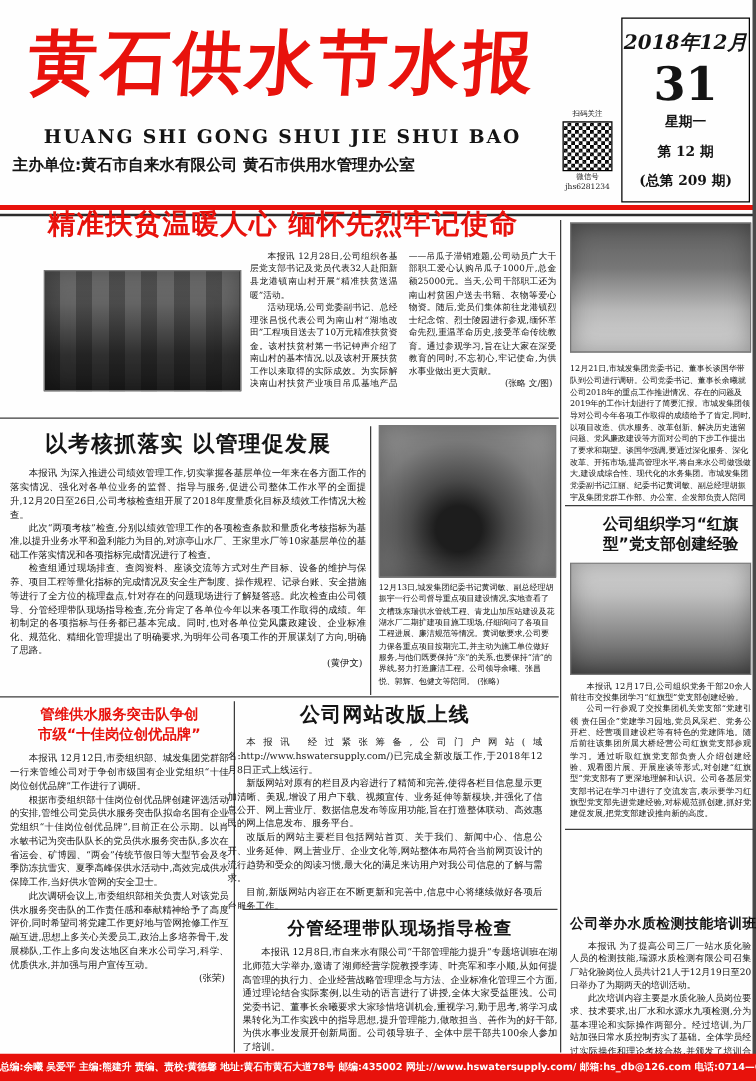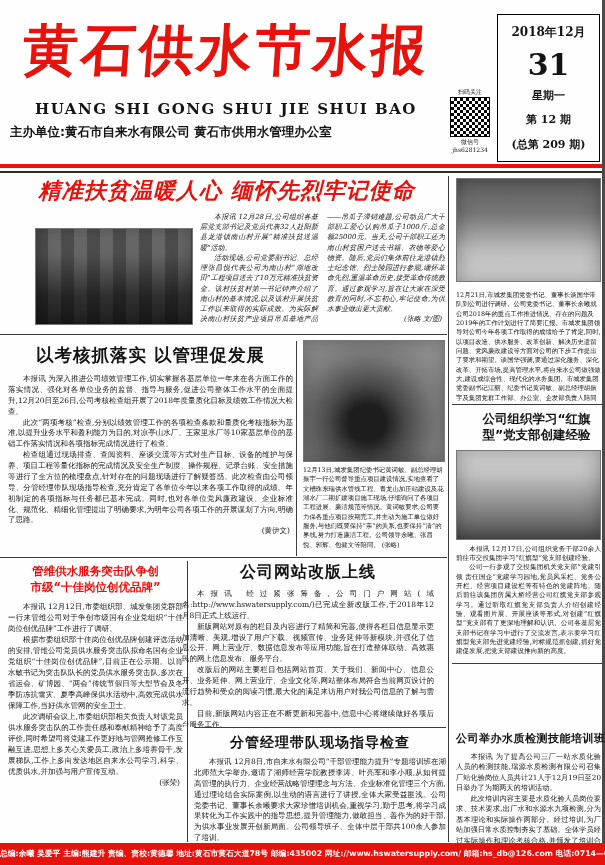--- a/index.html
+++ b/index.html
@@ -21,29 +21,29 @@
                font-size:15px;letter-spacing:1.5px;font-family:"DejaVu Serif",serif;}
   .mast-org{left:10px;top:124px;width:432px;text-align:left;font-weight:bold;font-size:12.5px;
             font-family:"DejaVu Sans","Liberation Sans",sans-serif;}
   .qrwrap{left:445px;top:88px;width:50px;text-align:center;font-size:6px;line-height:8px;}
   .qrbox{width:38px;height:38px;margin:2px auto;outline:1px solid #000;
          background-image:linear-gradient(45deg,#000 25%,transparent 25%,transparent 75%,#000 75%),
                           linear-gradient(45deg,#000 25%,#fff 25%,#fff 75%,#000 75%);
          background-size:6px 6px;background-position:0 0,3px 3px;background-color:#fff;}
   .datebox{left:497px;top:14px;width:101px;height:146px;border:1.5px solid #000;
            display:flex;flex-direction:column;justify-content:space-evenly;align-items:center;text-align:center;}
-  .db-ym{font-weight:bold;font-size:12px;}
-  .db-day{font-weight:bold;font-size:30px;line-height:28px;}
+  .db-ym{font-weight:bold;font-size:16px;font-style:italic;}
+  .db-day{font-weight:bold;font-size:37px;line-height:28px;}
   .db-sm{font-size:11px;font-weight:bold;}
   .rule-red{left:0;top:164px;width:605px;height:4px;background:var(--red);}
   .rule-dark{left:0;top:171px;width:605px;height:1.5px;background:#2c2c2c;}
   .scan-edge{left:602px;top:0;width:3px;height:865px;background:#4a4a4a;}
 
   
-  .lead{left:8px;top:176px;width:437px;font-style:italic;}
+  .lead{left:8px;top:164px;width:437px;}
   .lead-headline{margin:0 0 6px 0;text-align:center;color:var(--red);font-size:22px;
                  font-weight:bold;letter-spacing:1px;font-family:"DejaVu Sans","Liberation Sans",sans-serif;white-space:nowrap;}
   .lead-body{display:flex;gap:7px;padding-left:27px;}
   .lead-photo{width:158px;height:97px;margin-top:16px;flex:none;
      background-image:linear-gradient(180deg,#c6c6c6 0%,#b3b3b3 28%,#8f8f8f 45%,#555 70%,#3c3c3c 100%),
                       repeating-linear-gradient(90deg,rgba(25,25,25,.35) 0 13px,rgba(120,120,120,.15) 13px 26px);
      background-blend-mode:multiply;}
   .lead-text{flex:1;column-count:2;column-gap:9px;font-size:7px;line-height:1.46;height:126px;overflow:hidden;}
 
   

